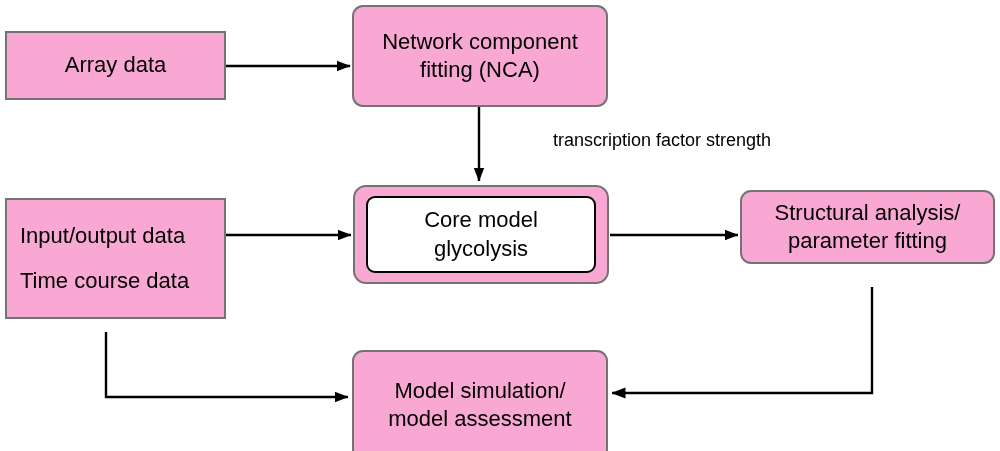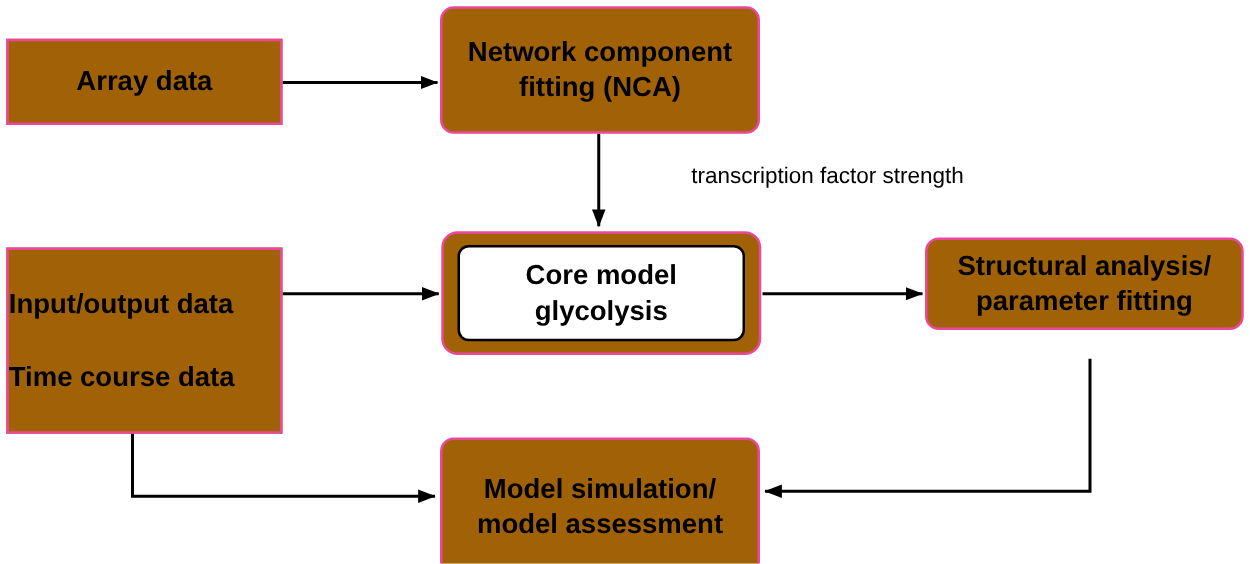--- a/index.html
+++ b/index.html
@@ -22,51 +22,50 @@
     position: absolute;
     left: 0;
     top: 0;
     width: 1000px;
     height: 451px;
     pointer-events: none;
   }
   .node {
     position: absolute;
     box-sizing: border-box;
-    border: 2px solid #ec4899;
-    background: #a16207;
+    border: 2px solid #737373;
+    background: #f9a8d4;
     display: flex;
     flex-direction: column;
     align-items: center;
     justify-content: center;
     color: #000000;
     line-height: 1.28;
     white-space: nowrap;
-    font-weight: bold;
   }
   .node.rect {
     border-radius: 0;
   }
   .node.rounded {
     border-radius: 11px;
   }
   .node-line {
     display: block;
   }
   
   #node-array-data {
     left: 5px; top: 31px; width: 221px; height: 69px;
     font-size: 22px;
   }
   #node-input-data {
-    left: 5px; top: 198px; width: 221px; height: 149px;
+    left: 5px; top: 198px; width: 221px; height: 121px;
     font-size: 22px;
     align-items: flex-start;
     justify-content: space-around;
-    padding: 14px 0 14px 0;
+    padding: 14px 0 14px 13px;
   }
   #node-nca {
     left: 352px; top: 5px; width: 256px; height: 102px;
     font-size: 22px;
   }
   #node-structural {
     left: 740px; top: 190px; width: 255px; height: 74px;
     font-size: 22px;
   }
   #node-model-sim {

